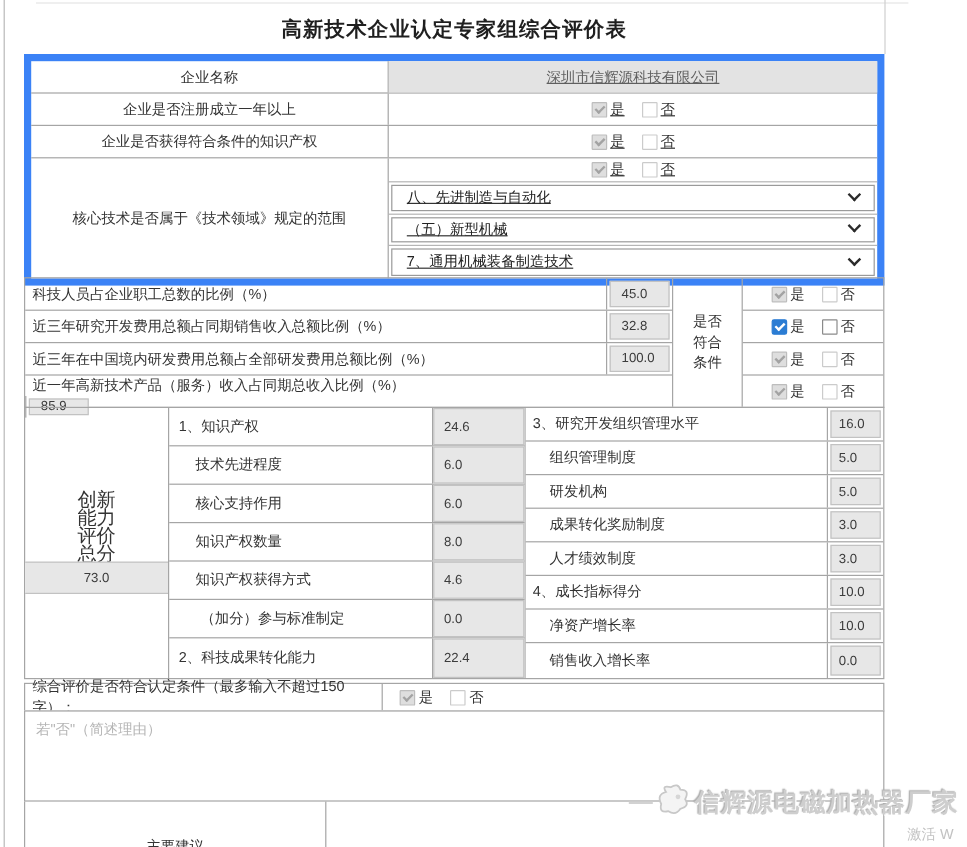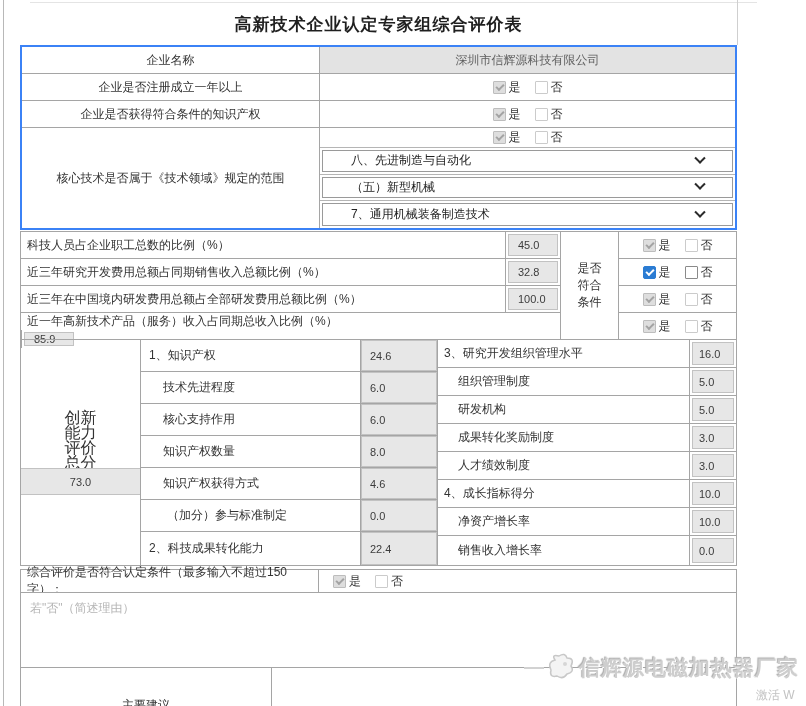--- a/index.html
+++ b/index.html
@@ -10,35 +10,35 @@
     color:#333;
   }
   .edge-left { position:absolute; left:3px; top:0; width:1px; height:706px; background:#b8b8b8; }
   .edge-top { position:absolute; left:30px; top:2px; width:727px; height:1px; background:#e4e4e4; }
   .edge-right-top { position:absolute; left:737px; top:0; width:1px; height:45px; background:#cfcfcf; }
 
   .title { position:absolute; top:13px; left:20px; width:717px; text-align:center;
     font-size:17px; font-weight:bold; color:#1f1f1f; letter-spacing:1px; }
 
   
-  .secA { position:absolute; left:20px; top:45px; width:717px; border:2px solid #3b82f6; }
+  .secA { position:absolute; left:20px; top:45px; width:717px; border:6px solid #3b82f6; }
   .rowA { display:flex; border-bottom:1px solid #a5a5a5; height:27px; }
   .rowA:last-child { border-bottom:none; }
   .rowA.tall { height:100px; }
   .cellL { width:298px; border-right:1px solid #a5a5a5; display:flex; align-items:center;
     justify-content:center; font-size:12px; color:#333; text-align:center; padding:0 4px; }
-  .cellR { flex:1; display:flex; align-items:center; justify-content:center; font-size:12px; }
+  .cellR { flex:1; display:flex; align-items:center; justify-content:center; font-size:12px;text-decoration:underline; }
   .cellR.gray { background:#e3e3e3; color:#5f5f5f; }
   .cellR.col { flex-direction:column; align-items:stretch; justify-content:flex-start; }
   .subrow { border-bottom:1px solid #b5b5b5; }
   .subrow:last-child { border-bottom:none; }
   .subrow.cbrow { height:20px; display:flex; align-items:center; justify-content:center; }
   .subrow.ddrow { height:27px; display:flex; align-items:stretch; }
   .dropdown { flex:1; margin:2px 2px; border:1px solid #9a9a9a; background:#fff;
-    display:flex; align-items:center; padding:0 28px; font-size:12px; color:#222; cursor:default; }
+    display:flex; align-items:center; padding:0 12px; font-size:12px; color:#222; cursor:default; }
   .chev { margin-left:auto; width:8px; height:8px; border-right:2px solid #2b2b2b;
     border-bottom:2px solid #2b2b2b; transform:rotate(45deg) translate(-2px,-2px); }
 
   
   .cbg { display:flex; align-items:center; gap:14px; }
   .cbp { display:flex; align-items:center; gap:3px; font-size:12px; color:#333; }
   .cb { width:13px; height:13px; position:relative; background:#fff;
     border:1px solid #cbcbcb; border-radius:1px; flex:0 0 auto; }
   .cb.dark { border-color:#8a8a8a; }
   .cb.g { background:#dedede; border-color:#bdbdbd; }

